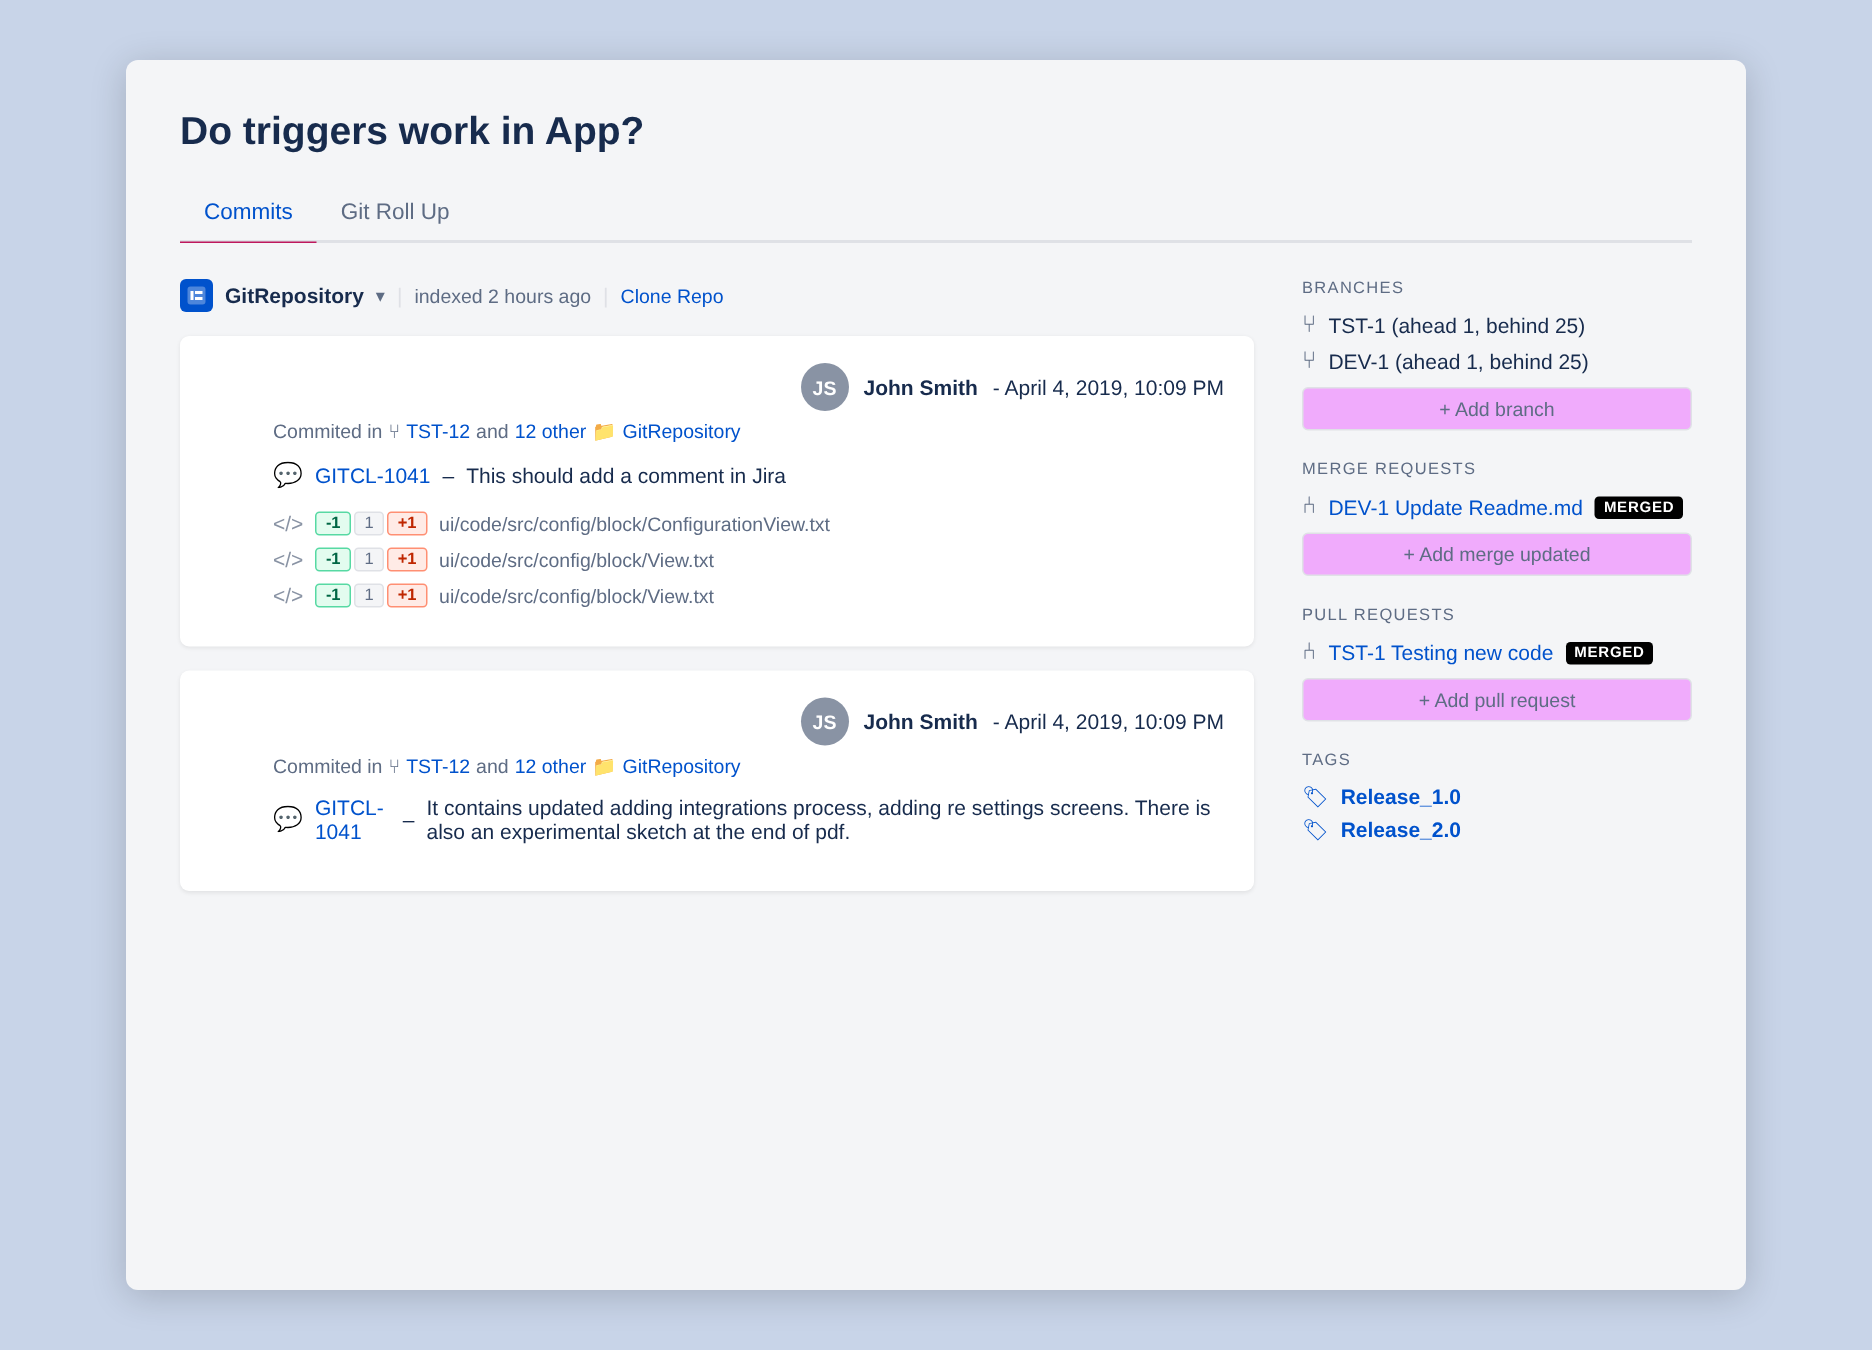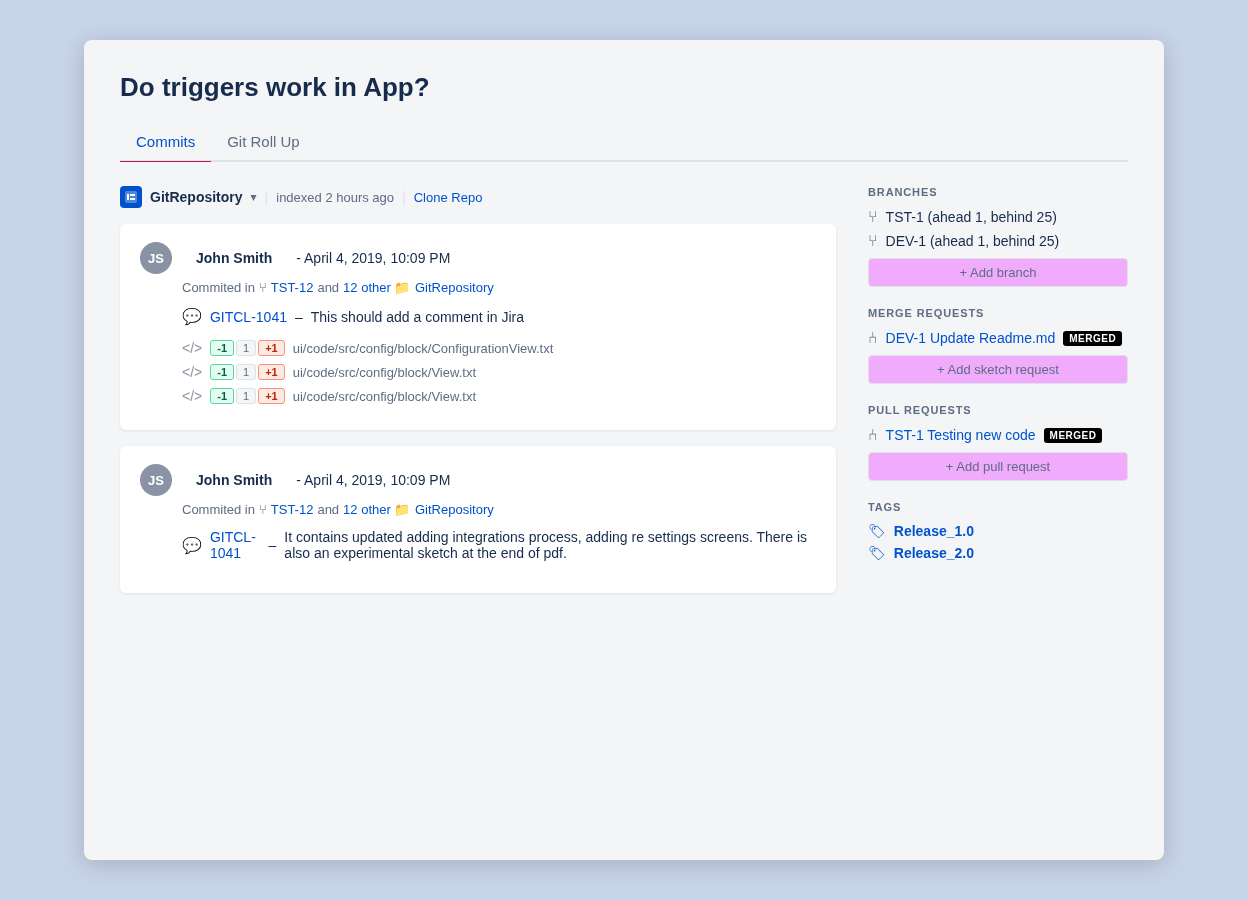--- a/index.html
+++ b/index.html
@@ -107,22 +107,23 @@
     .commit-card {
       background: white;
       border-radius: 6px;
       padding: 18px 20px;
       margin-bottom: 16px;
       box-shadow: 0 1px 3px rgba(0,0,0,0.08);
     }
     .commit-header {
       display: flex;
       align-items: center;
-      gap: 24px;
+      gap: 10px;
       margin-bottom: 6px;
+      justify-content: flex-end;
     }
     .avatar {
       width: 32px;
       height: 32px;
       border-radius: 50%;
       background: #8993a4;
       display: flex;
       align-items: center;
       justify-content: center;
       color: white;
@@ -231,21 +232,21 @@
       font-weight: 600;
     }
     .file-path {
       font-size: 13px;
       color: #5e6c84;
     }
 
     
     .section-label {
       font-size: 11px;
-      font-weight: 700;
+      font-weight: 400;
       color: #5e6c84;
       letter-spacing: 0.08em;
       text-transform: uppercase;
       margin-bottom: 10px;
       margin-top: 20px;
     }
     .section-label:first-child {
       margin-top: 0;
     }
     .branch-item {
@@ -442,21 +443,21 @@
       <button class="add-button">+ Add branch</button>
 
       <div class="section-label">MERGE REQUESTS</div>
 
       <div class="merge-item">
         <span class="merge-icon">⑃</span>
         <a class="merge-link">DEV-1 Update Readme.md</a>
         <span class="merged-badge">MERGED</span>
       </div>
 
-      <button class="add-button">+ Add sketch request</button>
+      <button class="add-button">+ Add merge updated</button>
 
       <div class="section-label">PULL REQUESTS</div>
 
       <div class="merge-item">
         <span class="merge-icon">⑃</span>
         <a class="merge-link">TST-1 Testing new code</a>
         <span class="merged-badge">MERGED</span>
       </div>
 
       <button class="add-button">+ Add pull request</button>

